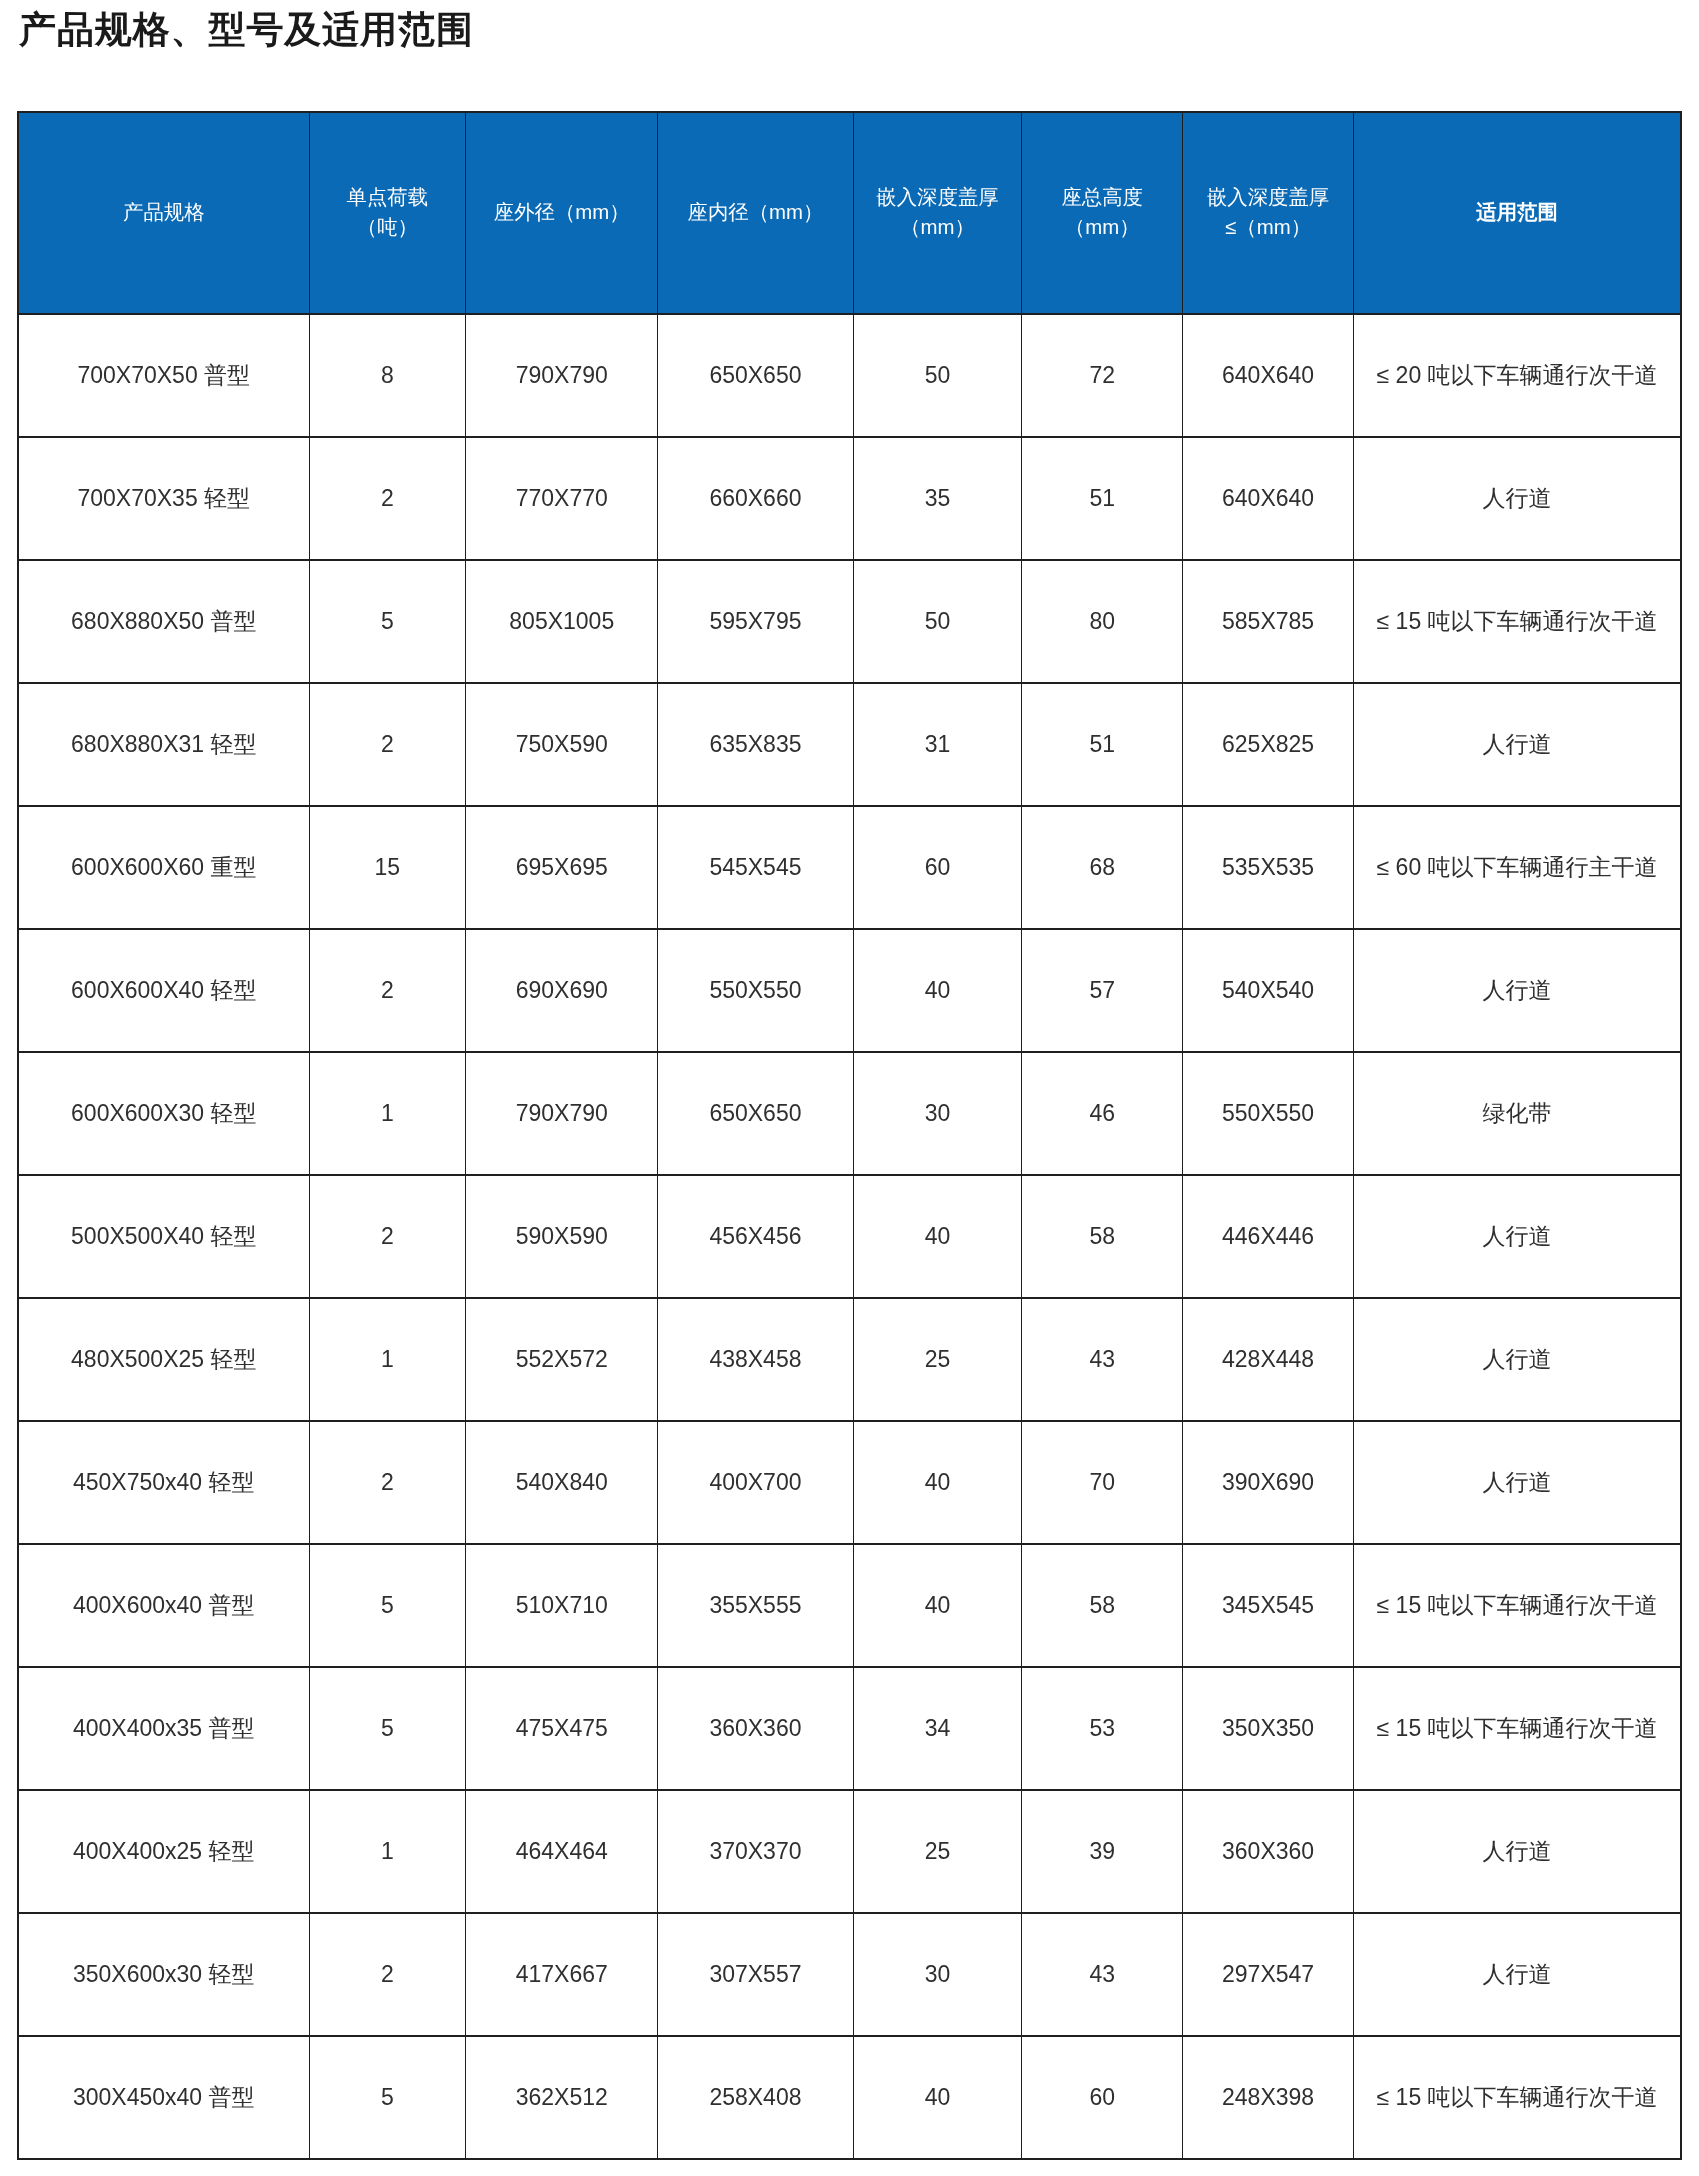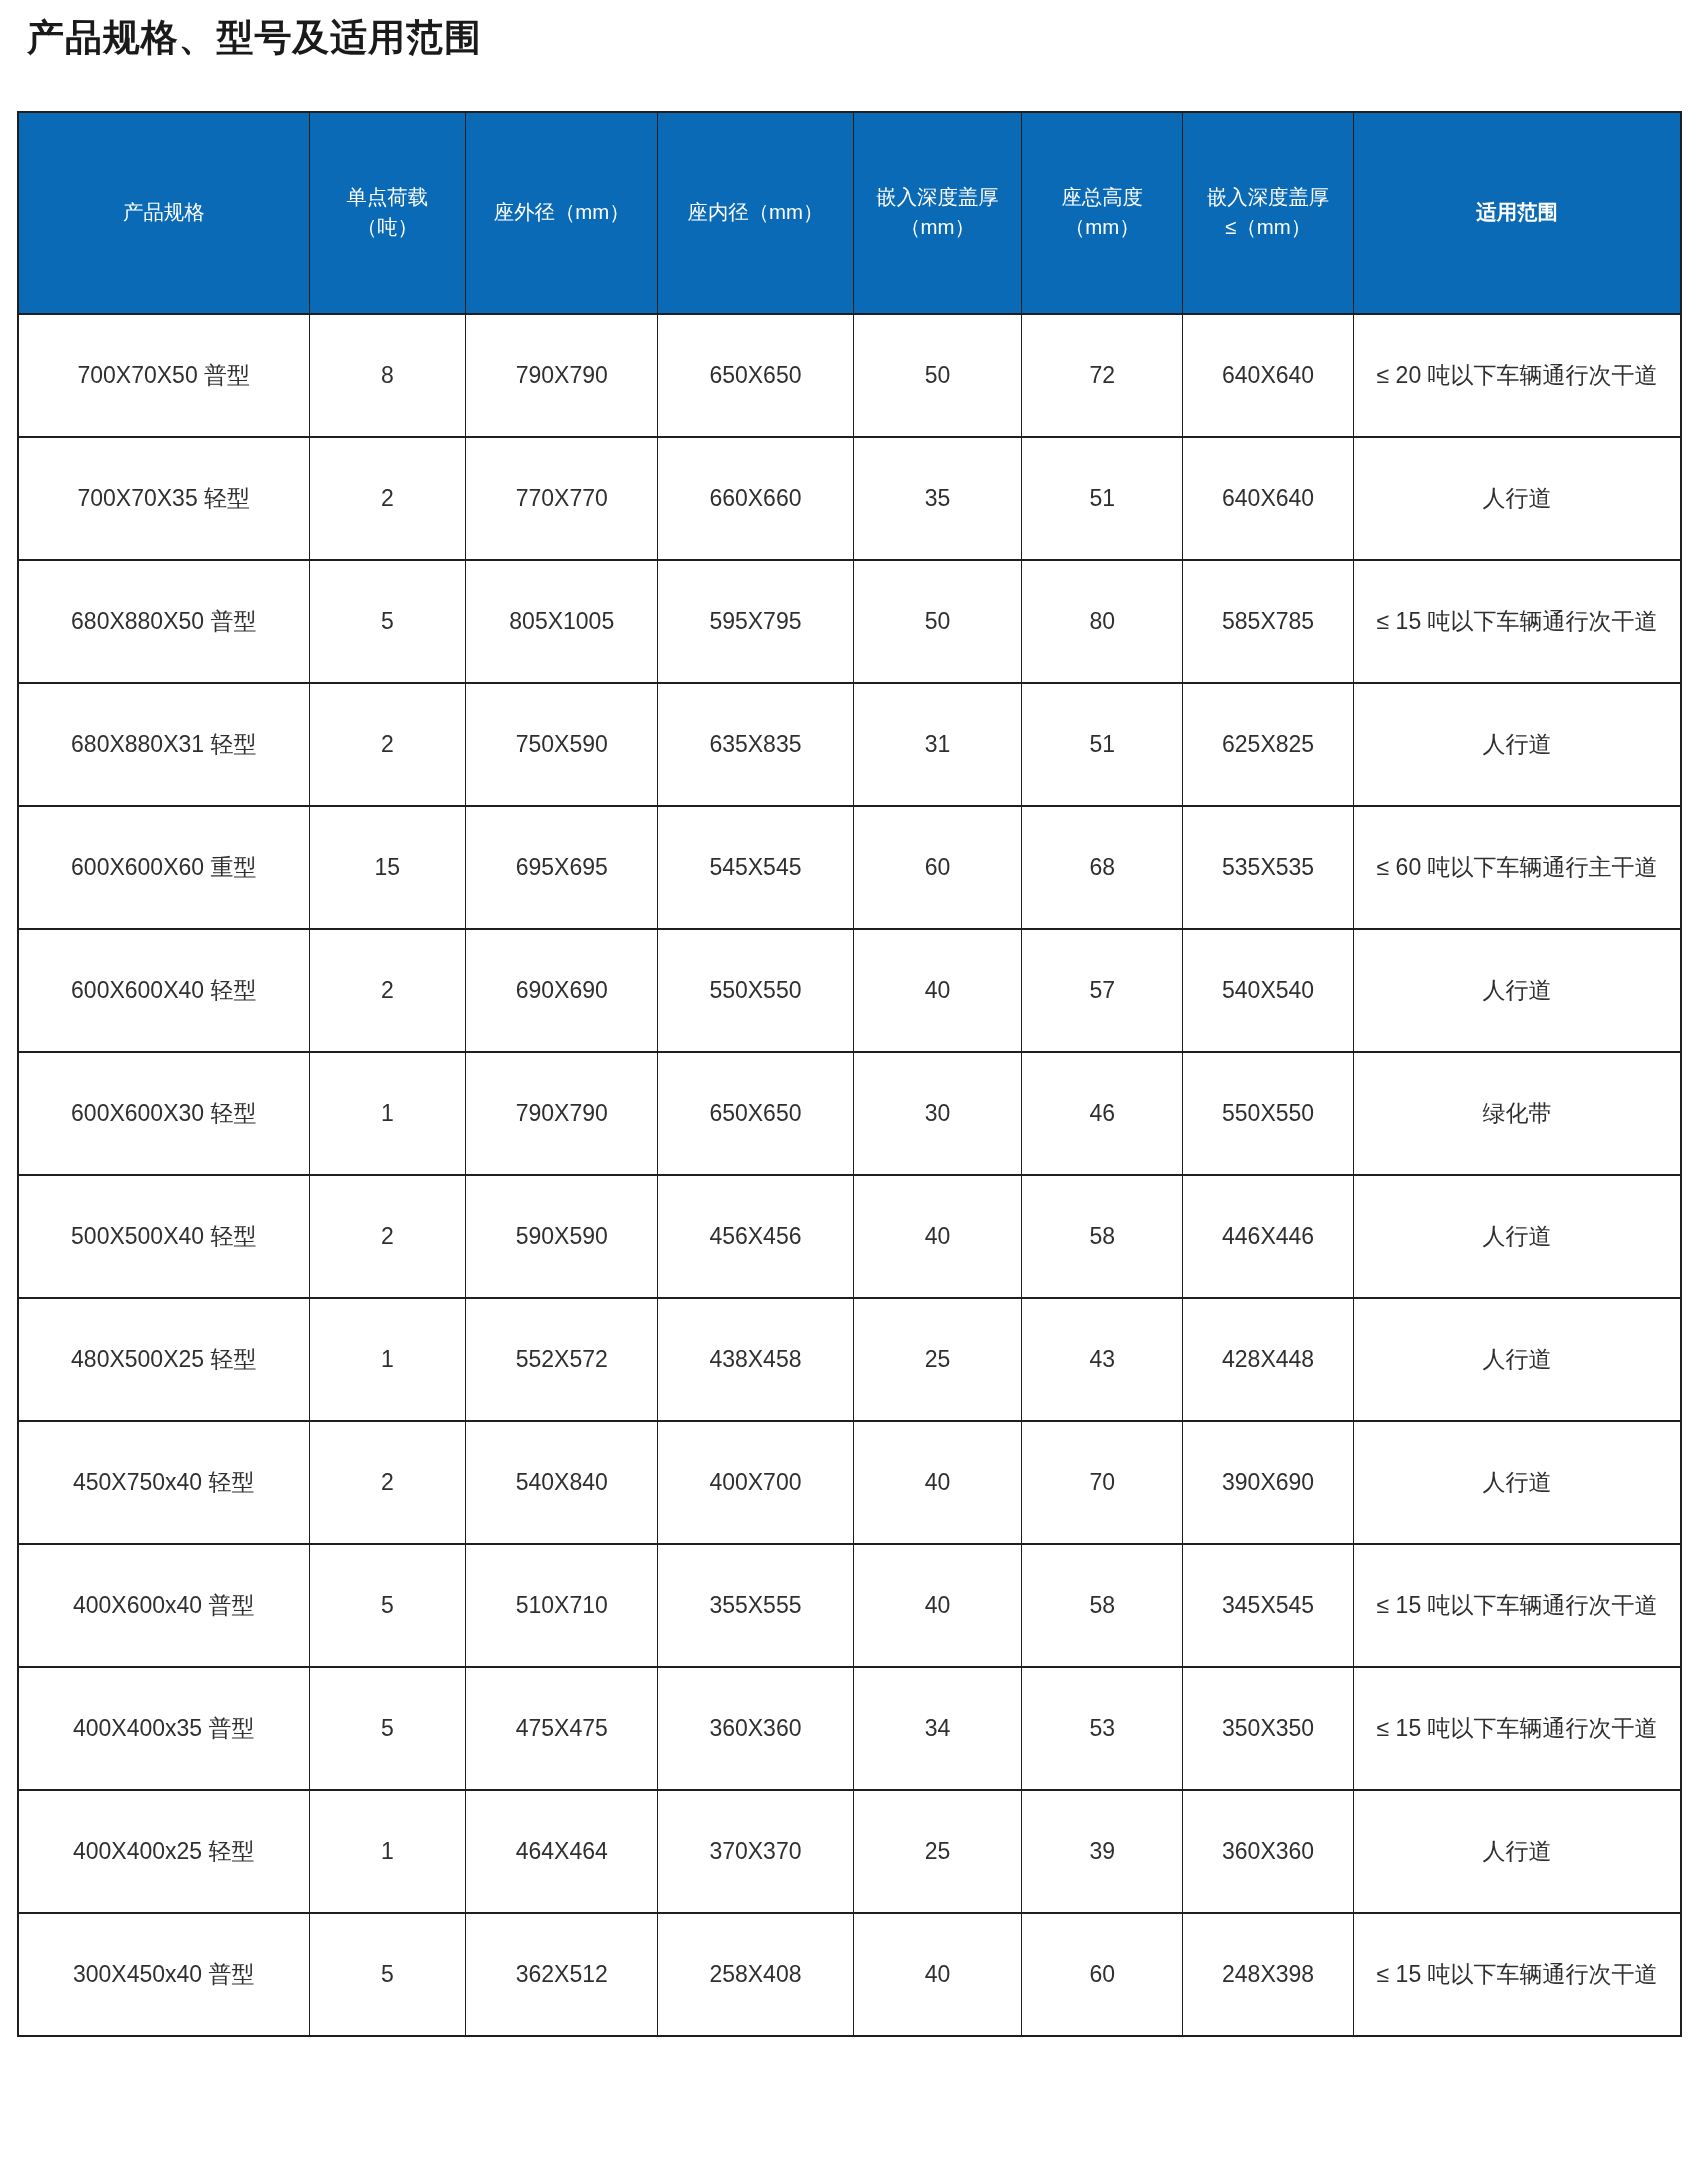--- a/index.html
+++ b/index.html
@@ -15,21 +15,21 @@
     overflow: hidden;
   }
   .title {
     position: absolute;
     left: 19px;
     top: 5.1px;
     font-size: 37px;
     font-weight: 600;
     color: #1a1a1a;
     letter-spacing: 0.9px;
-    margin: 8px;
+    margin: 0;
   }
   table.spec-table {
     position: absolute;
     left: 17px;
     top: 111px;
     width: 1665px;
     border-collapse: collapse;
     table-layout: fixed;
     border: 2.6px solid var(--border-color);
   }
@@ -219,20 +219,30 @@
         <td>400X400x25 轻型</td>
         <td>1</td>
         <td>464X464</td>
         <td>370X370</td>
         <td>25</td>
         <td>39</td>
         <td>360X360</td>
         <td>人行道</td>
       </tr>
       <tr>
+        <td>350X600x30 轻型</td>
+        <td>2</td>
+        <td>417X667</td>
+        <td>307X557</td>
+        <td>30</td>
+        <td>43</td>
+        <td>297X547</td>
+        <td>人行道</td>
+      </tr>
+      <tr>
         <td>300X450x40 普型</td>
         <td>5</td>
         <td>362X512</td>
         <td>258X408</td>
         <td>40</td>
         <td>60</td>
         <td>248X398</td>
         <td>≤ 15 吨以下车辆通行次干道</td>
       </tr>
     </tbody>

